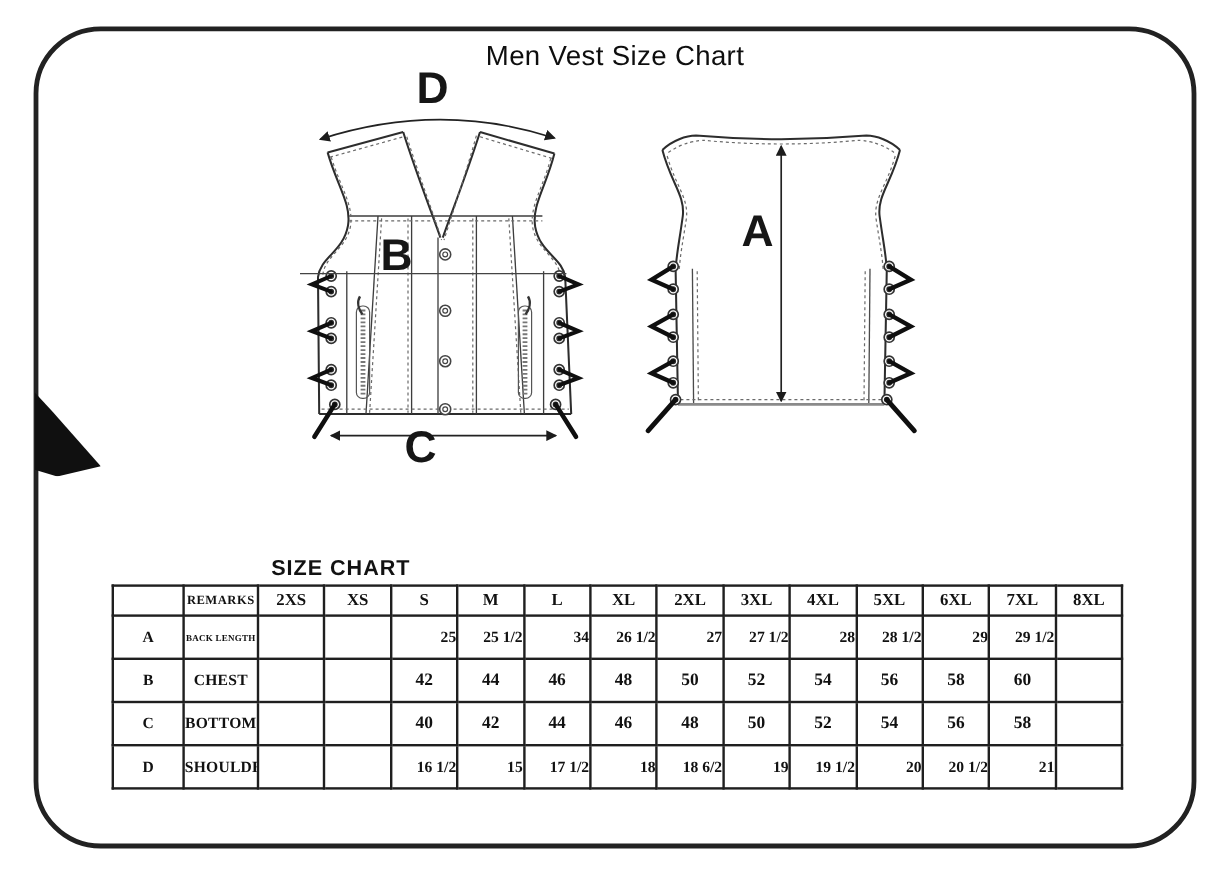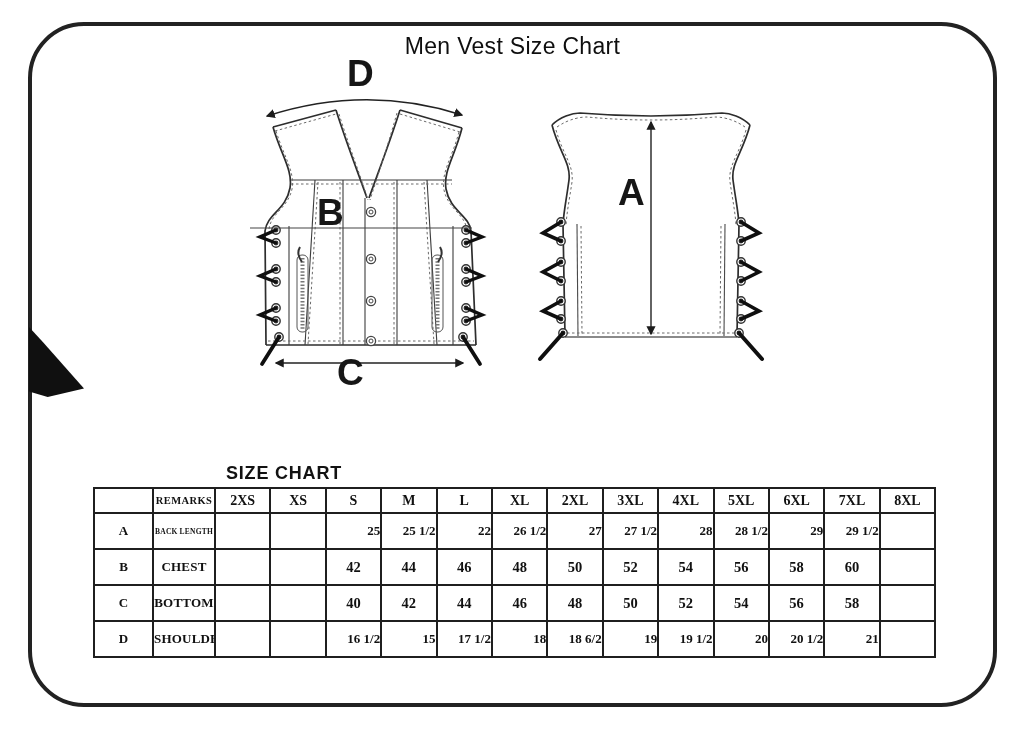--- a/index.html
+++ b/index.html
@@ -275,21 +275,21 @@
           <th>7XL</th>
           <th>8XL</th>
         </tr>
         <tr class="left-vals">
           <td class="key">A</td>
           <td class="remark tiny">BACK LENGTH</td>
           <td class="val"></td>
           <td class="val"></td>
           <td class="val">25</td>
           <td class="val">25 1/2</td>
-          <td class="val">22</td>
+          <td class="val">34</td>
           <td class="val">26 1/2</td>
           <td class="val">27</td>
           <td class="val">27 1/2</td>
           <td class="val">28</td>
           <td class="val">28 1/2</td>
           <td class="val">29</td>
           <td class="val">29 1/2</td>
           <td class="val"></td>
         </tr>
         <tr class="center-vals">

